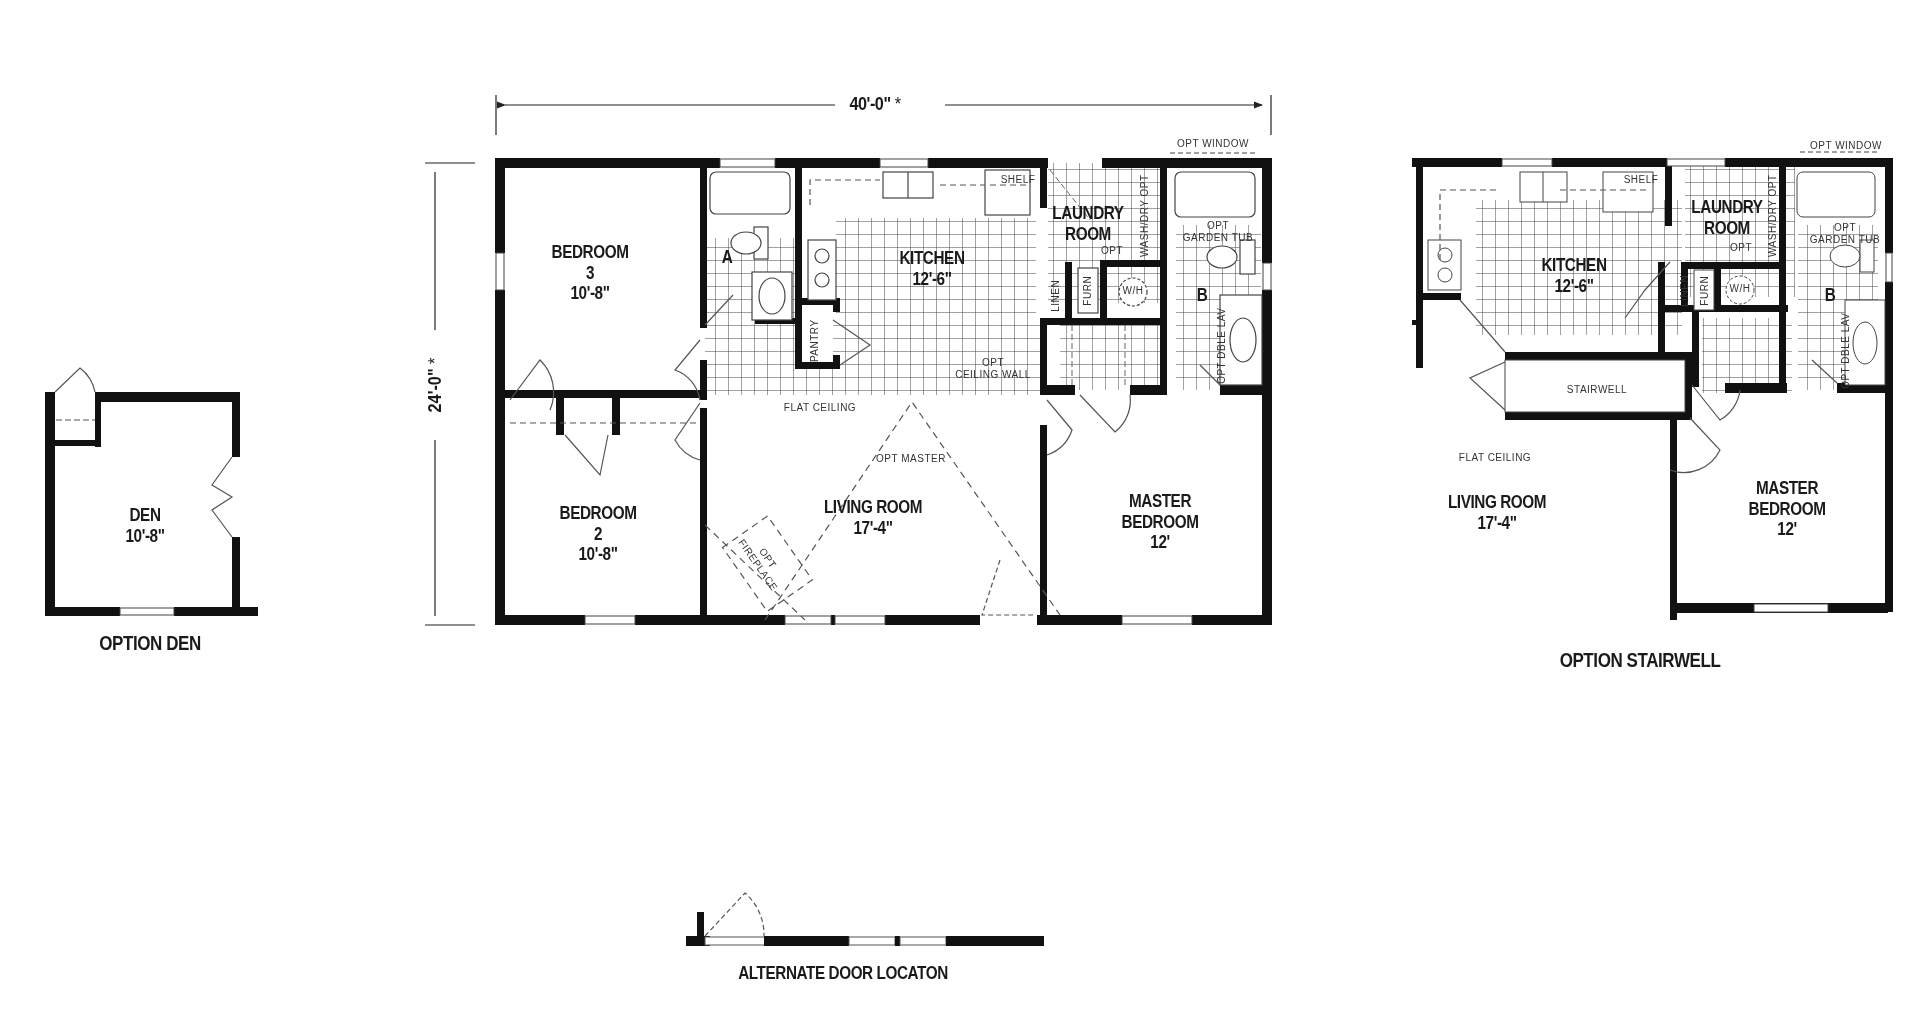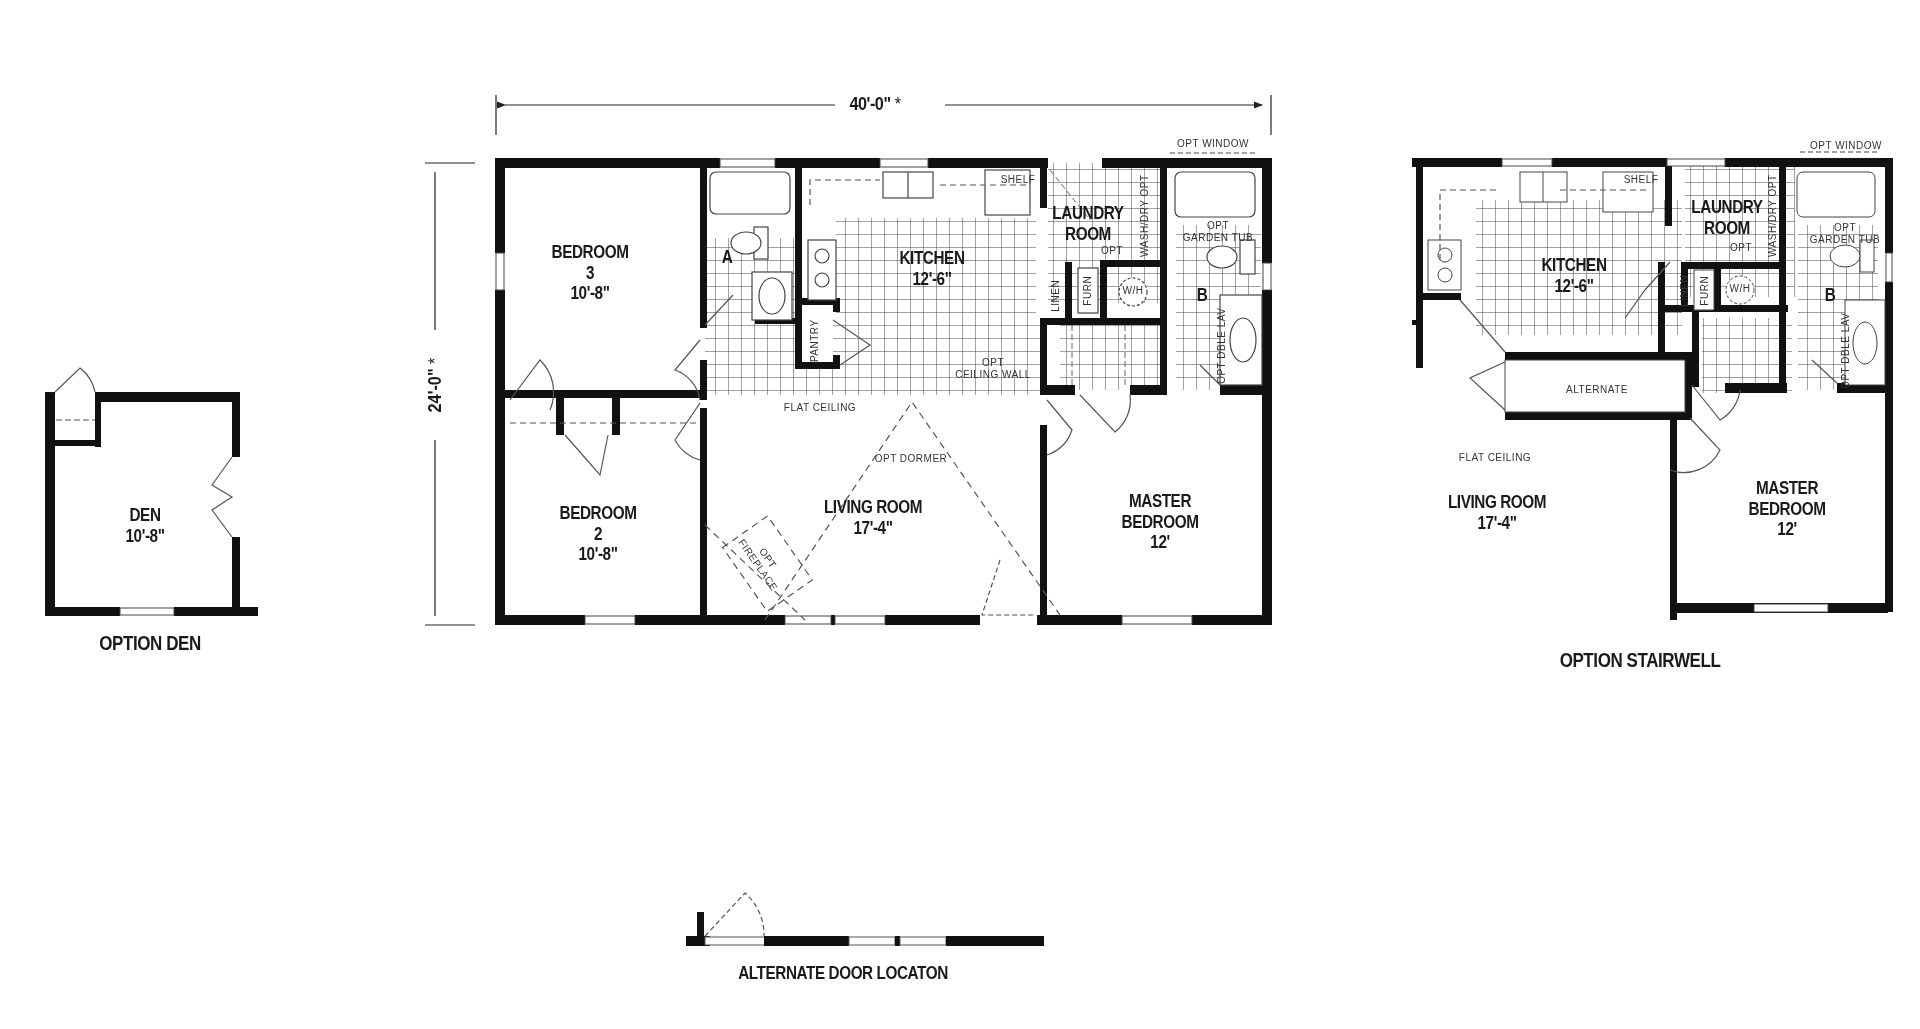--- a/index.html
+++ b/index.html
@@ -310,21 +310,21 @@
 <div class="lbl small" style="left:1218px; top:220px;">
   <span class="line">OPT</span>
   <span class="line">GARDEN TUB</span>
 </div>
 <div class="lbl small" style="left:1222px; top:340px; transform:translate(-50%,0) rotate(-90deg);">OPT DBLE LAV</div>
 <div class="lbl small" style="left:993px; top:357px;">
   <span class="line">OPT</span>
   <span class="line">CEILING WALL</span>
 </div>
 <div class="lbl small" style="left:820px; top:402px;">FLAT CEILING</div>
-<div class="lbl small" style="left:911px; top:453px;">OPT DORMER</div>
+<div class="lbl small" style="left:911px; top:453px;">OPT MASTER</div>
 <div class="lbl small" style="left:763px; top:550px; transform:translate(-50%,0) rotate(55deg);">
   <span class="line">OPT</span>
   <span class="line">FIREPLACE</span>
 </div>
 
 
 <div class="lbl room" style="left:145px; top:505px;">
   <span class="line">DEN</span>
   <span class="line">10'-8"</span>
 </div>
@@ -345,21 +345,21 @@
 <div class="lbl small" style="left:1705px; top:285px; transform:translate(-50%,0) rotate(-90deg);">FURN</div>
 <div class="lbl small" style="left:1740px; top:283px;">W/H</div>
 <div class="lbl small" style="left:1773px; top:210px; transform:translate(-50%,0) rotate(-90deg);">WASH/DRY OPT</div>
 <div class="lbl small" style="left:1741px; top:242px;">OPT</div>
 <div class="lbl small" style="left:1845px; top:222px;">
   <span class="line">OPT</span>
   <span class="line">GARDEN TUB</span>
 </div>
 <div class="lbl room" style="left:1830px; top:285px;">B</div>
 <div class="lbl small" style="left:1846px; top:345px; transform:translate(-50%,0) rotate(-90deg);">OPT DBLE LAV</div>
-<div class="lbl small" style="left:1597px; top:384px;">ALTERNATE</div>
+<div class="lbl small" style="left:1597px; top:384px;">STAIRWELL</div>
 <div class="lbl small" style="left:1495px; top:452px;">FLAT CEILING</div>
 <div class="lbl room" style="left:1497px; top:492px;">
   <span class="line">LIVING ROOM</span>
   <span class="line">17'-4"</span>
 </div>
 <div class="lbl room" style="left:1787px; top:478px;">
   <span class="line">MASTER</span>
   <span class="line">BEDROOM</span>
   <span class="line">12'</span>
 </div>

